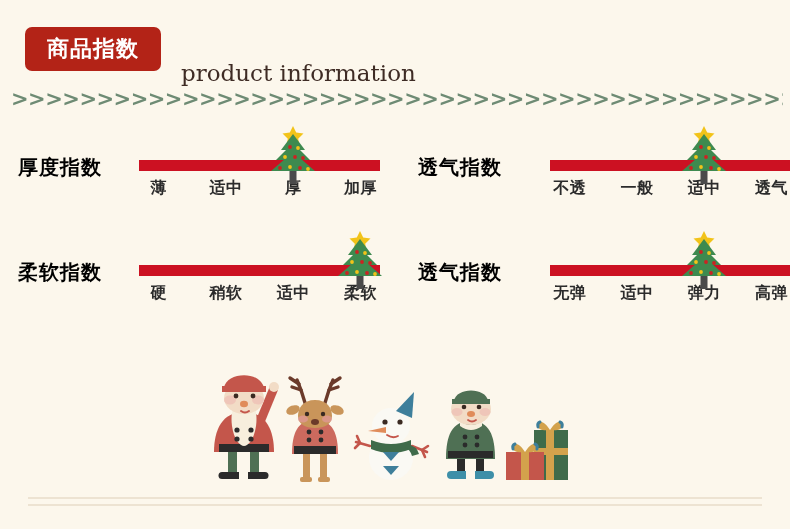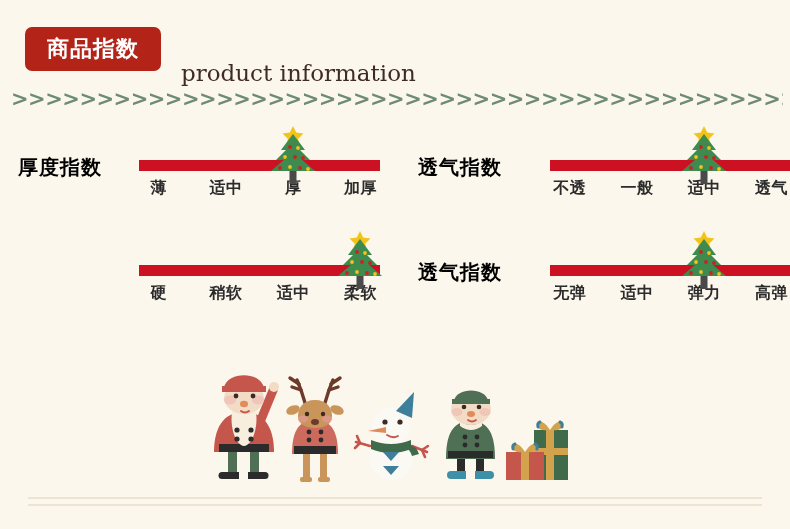--- a/index.html
+++ b/index.html
@@ -233,20 +233,21 @@
             <circle cx="39" cy="34" r="1.9" fill="#CC2222"></circle>
             <circle cx="16" cy="44" r="1.9" fill="#CC2222"></circle>
             <circle cx="26" cy="43" r="1.9" fill="#F2C319"></circle>
             <circle cx="36" cy="44" r="1.9" fill="#CC2222"></circle>
             <circle cx="44" cy="45" r="1.9" fill="#F2C319"></circle>
           </svg>
         </div>
       </div>
     </div>
     <div class="index-row col-left rank-1">
+      <div class="index-name">柔软指数</div>
       <div class="index-meter">
         <div class="meter-bar" style="background: rgb(204, 17, 34);"></div>
         <div class="meter-ticks">
           <div class="meter-tick">硬</div>
           <div class="meter-tick">稍软</div>
           <div class="meter-tick">适中</div>
           <div class="meter-tick">柔软</div>
         </div>
         <div class="tree-marker" style="left: 221.375px;">
           <svg width="58" height="62" viewBox="0 0 58 62">

